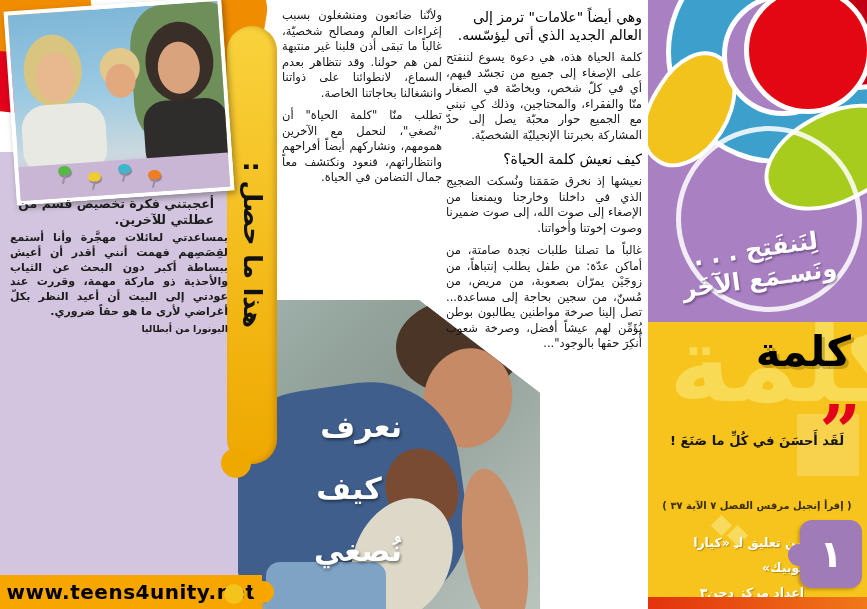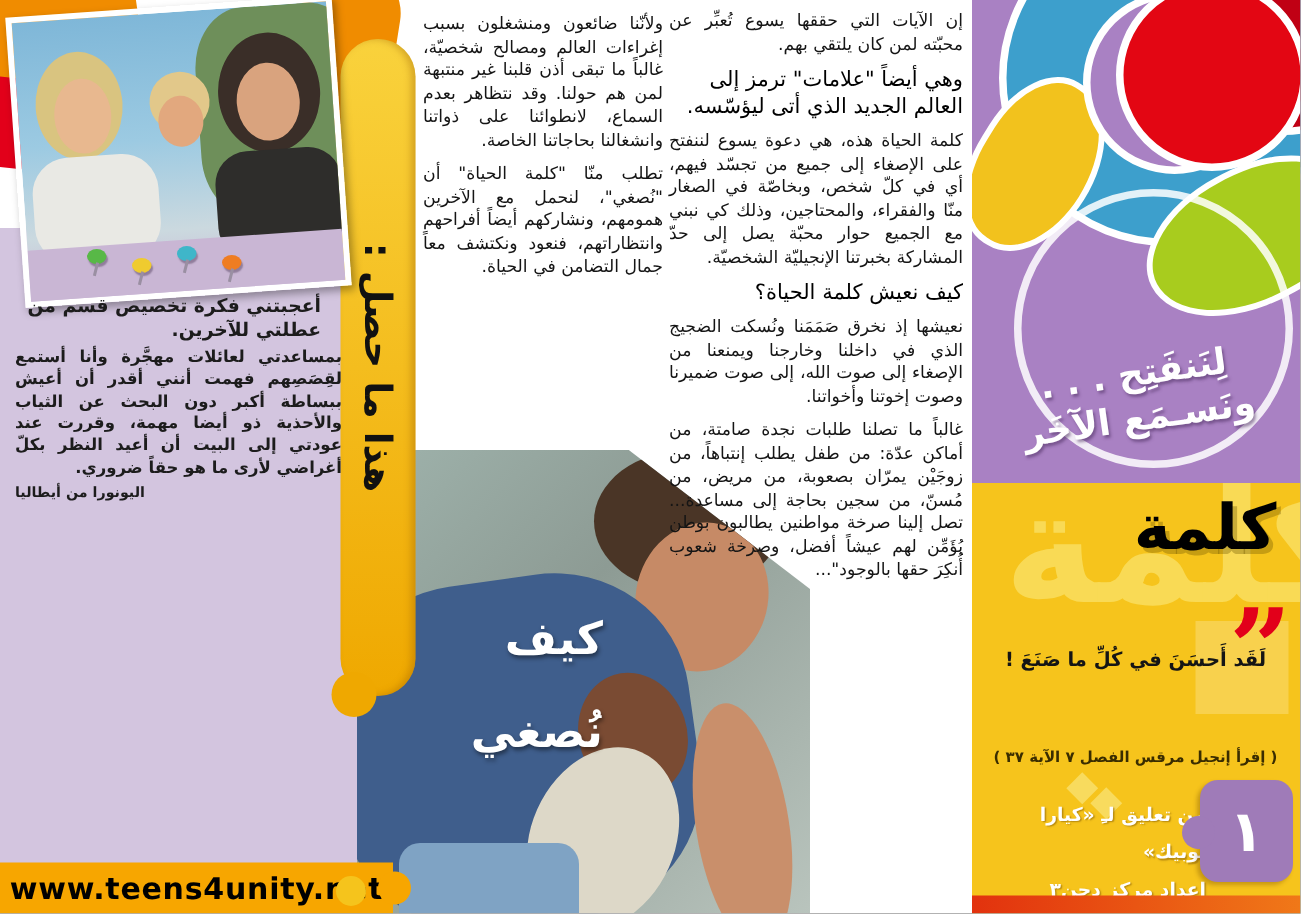--- a/index.html
+++ b/index.html
@@ -24,21 +24,21 @@
                   box-shadow:2px 3px 6px rgba(0,0,0,.35);}
   .pc-shape{position:absolute;border-radius:50%;}
 
   .pin{position:absolute;width:13px;height:10px;border-radius:50%;z-index:4;box-shadow:1px 2px 1px rgba(60,40,70,.4);}
   .pin::after{content:"";position:absolute;left:5px;top:9px;width:2px;height:9px;background:#9a8fa2;transform:rotate(14deg);}
 
   .story{left:10px;top:196px;width:218px;z-index:4;direction:rtl;color:#1c1c1c;
          font-size:11px;line-height:14.8px;text-align:justify;font-weight:bold;}
   .story .lead{font-size:12.5px;line-height:16px;text-align:right;padding-right:14px;margin-bottom:3px;}
   .story p{margin:0 0 2px 0;}
-  .story .sig{text-align:left;font-size:9.5px;margin-top:0;}
+  .story .sig{text-align:right;font-size:9.5px;margin-top:0;}
 
   .web-bar{left:0;top:575px;width:262px;height:34px;background:#F7A600;z-index:5;
            display:flex;align-items:center;justify-content:center;}
   .web-bar-knob{left:252px;top:581px;width:22px;height:22px;background:#F7A600;border-radius:50%;z-index:5;}
   .web-url{color:#000;font-weight:bold;font-size:20px;letter-spacing:.5px;}
 
   
   .strip{left:227px;top:26px;width:50px;height:438px;border-radius:26px;z-index:2;
          background:linear-gradient(180deg,#F9D23C,#EFA800);box-shadow:inset -3px 0 5px rgba(150,90,0,.35);}
   .strip .knob-bottom{position:absolute;left:-6px;bottom:-14px;width:30px;height:30px;border-radius:50%;
@@ -53,21 +53,21 @@
   .col1{left:282px;top:8px;width:160px;height:340px;}
   .col2{left:446px;top:6px;width:196px;height:600px;}
 
   .photo-man{left:238px;top:300px;width:302px;height:309px;overflow:hidden;z-index:1;
              background:linear-gradient(135deg,#9FB3AC 0%,#8D9B94 40%,#B9C4BD 100%);
              clip-path:polygon(0 0,60% 0,100% 30%,100% 100%,0 100%);}
   .pm-shape{position:absolute;border-radius:50%;}
   .photo-overlay{position:absolute;left:28px;top:96px;width:136px;direction:rtl;color:#fff;
                  font-weight:bold;font-size:30px;line-height:62px;text-shadow:1px 2px 3px rgba(0,0,0,.45);z-index:2;}
   .photo-overlay .l{text-align:right;}
-  .photo-overlay .l2{padding-left:30px;}
+  .photo-overlay .l2{padding-left:30px;text-align:center;}
   .photo-overlay .l3{padding-left:18px;}
 
   
   .sb-purple{left:648px;top:0;width:219px;height:322px;background:#A981C3;overflow:hidden;}
   .lg{position:absolute;border-radius:50%;}
   .slogan{position:absolute;left:0;top:234px;width:100%;text-align:center;transform:rotate(-8deg);
           color:#fff;font-weight:bold;font-size:24px;line-height:30px;direction:rtl;
           text-shadow:1px 2px 2px rgba(70,40,90,.5);z-index:5;}
 
   .sb-gold{left:648px;top:322px;width:219px;height:287px;background:#F6C41C;overflow:hidden;}
@@ -121,21 +121,21 @@
     <div class="pc-shape" style="left:0;top:152px;width:100%;height:38px;background:#C9B6D4;border-radius:0;"></div>
   </div>
 
   <div class="pin abs" style="left:58px;top:166px;background:#58B847;"></div>
   <div class="pin abs" style="left:88px;top:172px;background:#EFCB2F;"></div>
   <div class="pin abs" style="left:118px;top:164px;background:#3FB6C9;"></div>
   <div class="pin abs" style="left:148px;top:170px;background:#EF7D22;"></div>
 
   <div class="abs story" dir="rtl">
     <div class="lead">أعجبتني فكرة تخصيص قسم من عطلتي للآخرين.</div>
-    <p>بمساعدتي لعائلات مهجَّرة وأنا أستمع لقِصَصِهم فهمت أنني أقدر أن أعيش ببساطة أكبر دون البحث عن الثياب والأحذية ذو أيضا مهمة، وقررت عند عودتي إلى البيت أن أعيد النظر بكلّ أغراضي لأرى ما هو حقاً ضروري.</p>
+    <p>بمساعدتي لعائلات مهجَّرة وأنا أستمع لقِصَصِهم فهمت أنني أقدر أن أعيش ببساطة أكبر دون البحث عن الثياب والأحذية ذو ماركة مهمة، وقررت عند عودتي إلى البيت أن أعيد النظر بكلّ أغراضي لأرى ما هو حقاً ضروري.</p>
     <div class="sig">اليونورا من أيطاليا</div>
   </div>
 
   <div class="abs web-bar">
     <span class="web-url">www.teens4unity.net</span>
   </div>
   <div class="abs web-bar-knob"></div>
 
   <div class="abs strip">
     <div class="knob-bottom"></div>
@@ -150,27 +150,27 @@
 
   <div class="abs photo-man">
     <div class="pm-shape" style="left:158px;top:0;width:125px;height:95px;background:#4A3526;"></div>
     <div class="pm-shape" style="left:186px;top:48px;width:88px;height:100px;background:#C68A66;transform:rotate(14deg);"></div>
     <div class="pm-shape" style="left:-14px;top:86px;width:240px;height:230px;background:#3F5E8C;border-radius:38%;transform:rotate(-8deg);"></div>
     <div class="pm-shape" style="left:148px;top:148px;width:72px;height:84px;background:#7A4B33;transform:rotate(-18deg);"></div>
     <div class="pm-shape" style="left:116px;top:196px;width:96px;height:126px;background:#DDD8C8;transform:rotate(24deg);"></div>
     <div class="pm-shape" style="left:226px;top:168px;width:62px;height:165px;background:#C98F6B;transform:rotate(-9deg);"></div>
     <div class="pm-shape" style="left:28px;top:262px;width:120px;height:60px;background:#7FA3C4;border-radius:14px;"></div>
     <div class="photo-overlay" dir="rtl">
+      <div class="l l1">نعرف</div>
       <div class="l l2">كيف</div>
       <div class="l l3">نُصغي</div>
     </div>
   </div>
 
   <div class="abs col col2" dir="rtl">
-    <p>إن الآيات التي حققها يسوع تُعبِّر عن محبّته لمن كان يلتقي بهم.</p>
     <p class="head">وهي أيضاً "علامات" ترمز إلى العالم الجديد الذي أتى ليؤسّسه.</p>
     <p>كلمة الحياة هذه، هي دعوة يسوع لننفتح على الإصغاء إلى جميع من تجسّد فيهم، أي في كلّ شخص، وبخاصّة في الصغار منّا والفقراء، والمحتاجين، وذلك كي نبني مع الجميع حوار محبّة يصل إلى حدّ المشاركة بخبرتنا الإنجيليّة الشخصيّة.</p>
     <p class="head">كيف نعيش كلمة الحياة؟</p>
     <p>نعيشها إذ نخرق صَمَمَنا ونُسكت الضجيج الذي في داخلنا وخارجنا ويمنعنا من الإصغاء إلى صوت الله، إلى صوت ضميرنا وصوت إخوتنا وأخواتنا.</p>
     <p>غالباً ما تصلنا طلبات نجدة صامتة، من أماكن عدّة: من طفل يطلب إنتباهاً، من زوجَيْن يمرّان بصعوبة، من مريض، من مُسنّ، من سجين بحاجة إلى مساعدة... تصل إلينا صرخة مواطنين يطالبون بوطن يُؤَمِّن لهم عيشاً أفضل، وصرخة شعوب أُنكِرَ حقها بالوجود"...</p>
   </div>
 
   <div class="abs sb-purple">
     <div class="lg" style="left:18px;top:-60px;width:214px;height:214px;background:#3D9FCC;border:5px solid #fff;"></div>
     <div class="lg" style="left:2px;top:48px;width:72px;height:116px;background:#F2C21D;border:4px solid #fff;transform:rotate(32deg);border-radius:46% 54% 50% 50%;"></div>

